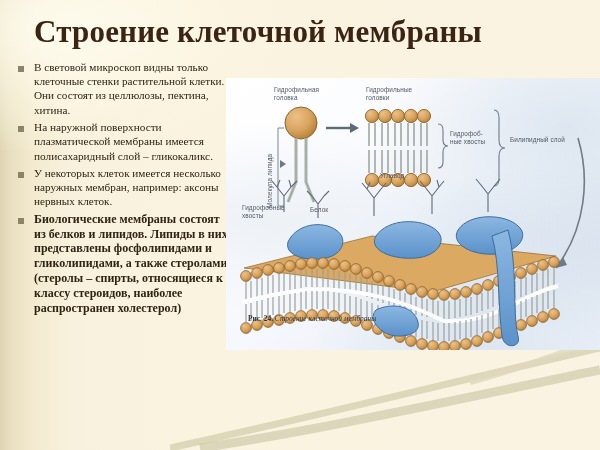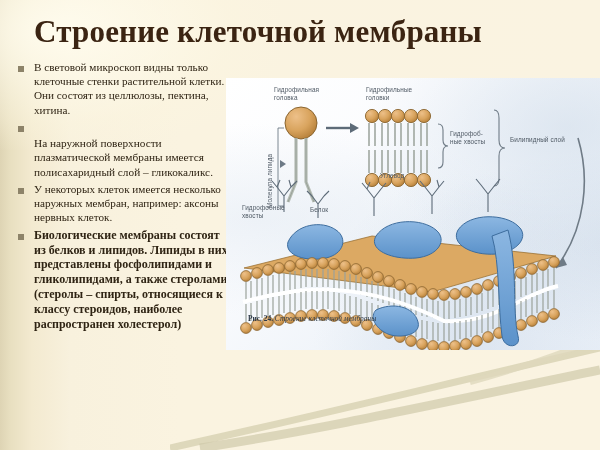--- a/index.html
+++ b/index.html
@@ -39,21 +39,21 @@
   }
   .marker{
     flex:0 0 auto;width:6px;height:6px;background:#8d8369;
     margin:6px 10px 0 4px;
   }
   .btext{
     flex:1 1 auto;color:#2f2414;font-size:11.3px;line-height:14.1px;
     text-align:left;
   }
   .b0 .btext{font-size:11.2px;line-height:14.2px;}
-  .b1 .btext{font-size:11.3px;line-height:14.4px;margin-top:16px;}
+  .b1 .btext{font-size:11.3px;line-height:14.4px;}
   .b2 .btext{font-size:11.2px;line-height:14.2px;}
   .b3 .btext{font-size:12.0px;line-height:14.9px;font-weight:700;}
   .b3 .btext .reg{font-weight:700;}
 
   
   #pic{
     position:absolute;left:226px;top:78px;width:437px;height:272px;
     background:linear-gradient(140deg,#ffffff 0%,#fbfcfe 28%,#eef3f9 62%,#e6edf6 100%);
     overflow:hidden;
   }

